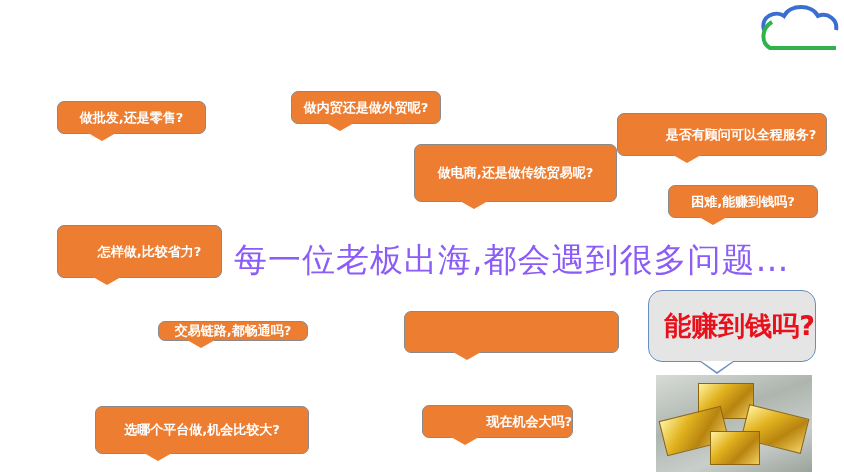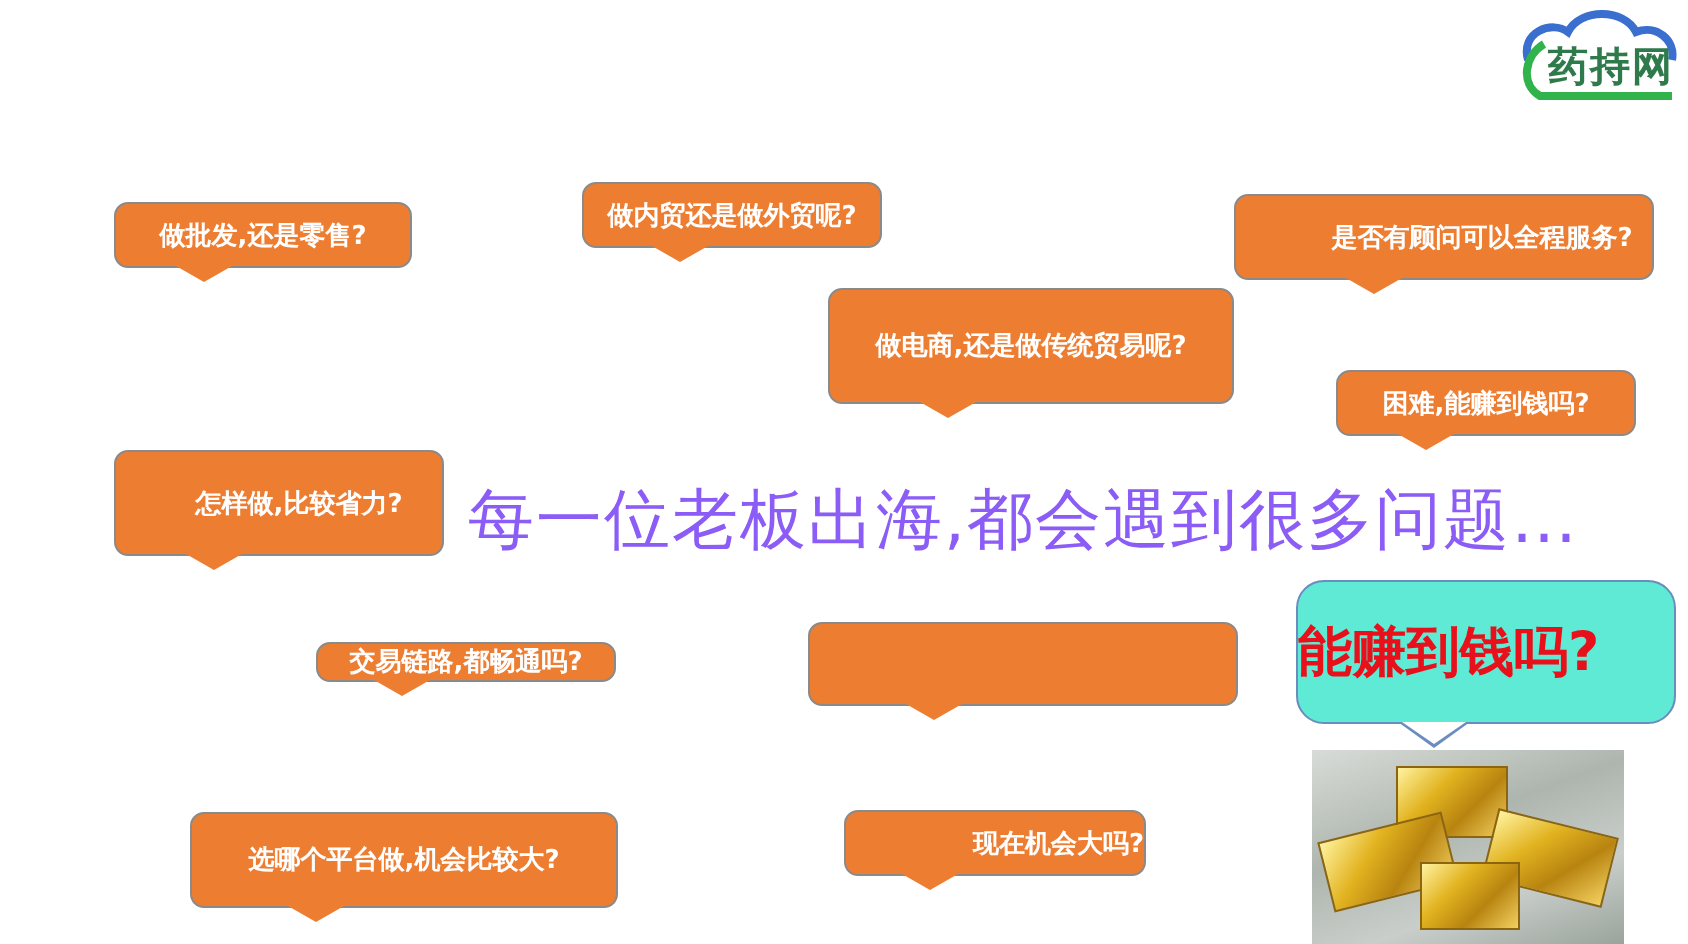--- a/index.html
+++ b/index.html
@@ -7,23 +7,23 @@
          font-family: "DejaVu Sans", "Liberation Sans", sans-serif; }
   .bubble { position:absolute; background:#ed7d31; border:1.5px solid #8a8a8a; border-radius:7px;
             color:#fff; font-weight:bold; display:flex; align-items:center; justify-content:center;
             box-sizing:border-box; white-space:nowrap; }
   .bubble .tail { position:absolute; bottom:-8px; width:0; height:0;
                   border-left:14px solid transparent; border-right:14px solid transparent;
                   border-top:8px solid #ed7d31; }
   .bubble .txt { font-size:13px; }
   .headline { position:absolute; left:234px; top:238px; color:#8b5cf6; font-size:33px;
               font-weight:normal; letter-spacing:1px; white-space:nowrap; }
-  .money-bubble { position:absolute; left:648px; top:290px; width:190px; height:72px;
-                  background:#5eead4; border:1.5px solid #6b8cbf; border-radius:14px; box-sizing:border-box;
-                  display:flex; align-items:center; justify-content:flex-start; }
+  .money-bubble { position:absolute; left:648px; top:290px; width:168px; height:72px;
+                  background:#e5e5e5; border:1.5px solid #6b8cbf; border-radius:14px; box-sizing:border-box;
+                  display:flex; align-items:center; justify-content:flex-end; }
   .money-bubble .mt { color:#e8101a; font-size:27px; font-weight:bold; }
   .money-bubble .tail-o { position:absolute; bottom:-13px; left:50px; width:0; height:0;
                   border-left:18px solid transparent; border-right:18px solid transparent;
                   border-top:13px solid #6b8cbf; }
   .money-bubble .tail-i { position:absolute; bottom:-11px; left:52px; width:0; height:0;
                   border-left:16px solid transparent; border-right:16px solid transparent;
                   border-top:11px solid #fff; }
   .gold-img { position:absolute; left:656px; top:375px; width:156px; height:97px; overflow:hidden;
               background: linear-gradient(160deg,#d8dcd8 0%,#aeb5ae 40%,#c9ceca 70%,#9aa39c 100%); }
   .bar { position:absolute; background:linear-gradient(135deg,#fff3a0 0%,#e2b320 35%,#b88410 65%,#f3d060 100%);
@@ -33,34 +33,33 @@
                letter-spacing:1px; }
 </style>
 </head>
 <body>
 
 <div class="logo">
   <svg width="90" height="54" viewBox="0 0 90 54" style="position:absolute;left:0;top:0">
     <path d="M12 28 C8 14 24 8 32 14 C38 2 60 2 66 14 C76 10 86 18 84 28" fill="none" stroke="#3a6fd0" stroke-width="4"></path>
     <path d="M20 20 C10 26 8 40 18 46 L84 46" fill="none" stroke="#2fb34a" stroke-width="4"></path>
   </svg>
-  <span class="logo-text">药持网</span>
 </div>
 
 <div class="bubble" style="left:57px;top:101px;width:149px;height:33px;align-items:center;">
   <span class="txt">做批发,还是零售?</span>
   <span class="tail" style="left:30px"></span>
 </div>
 
 <div class="bubble" style="left:291px;top:91px;width:150px;height:33px;">
   <span class="txt">做内贸还是做外贸呢?</span>
   <span class="tail" style="left:34px"></span>
 </div>
 
-<div class="bubble" style="left:617px;top:97px;width:210px;height:43px;padding-left:38px;">
+<div class="bubble" style="left:617px;top:113px;width:210px;height:43px;padding-left:38px;">
   <span class="txt">是否有顾问可以全程服务?</span>
   <span class="tail" style="left:55px"></span>
 </div>
 
 <div class="bubble" style="left:414px;top:144px;width:203px;height:58px;">
   <span class="txt">做电商,还是做传统贸易呢?</span>
   <span class="tail" style="left:45px"></span>
 </div>
 
 <div class="bubble" style="left:668px;top:185px;width:150px;height:33px;">

